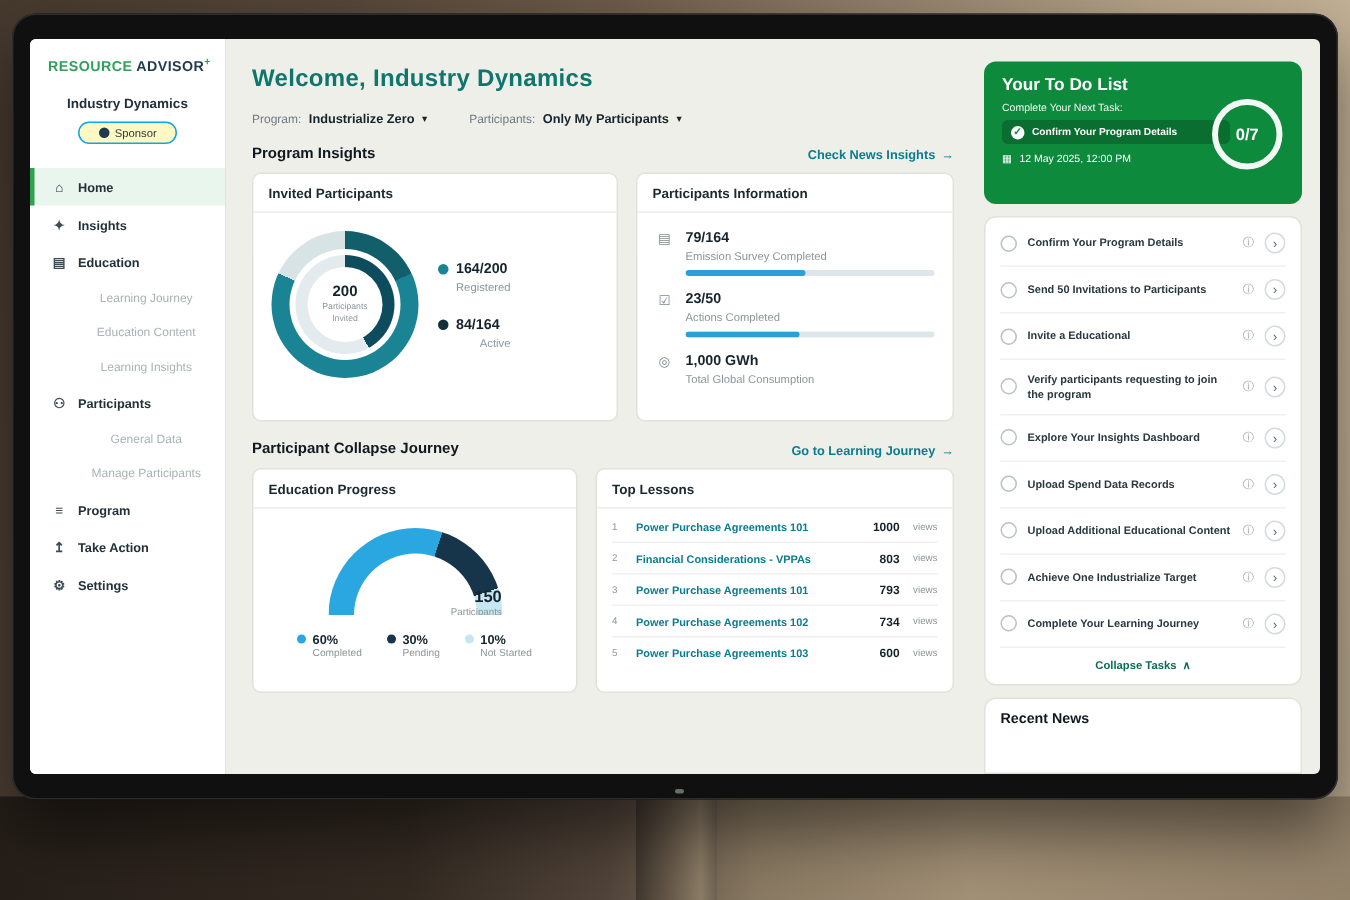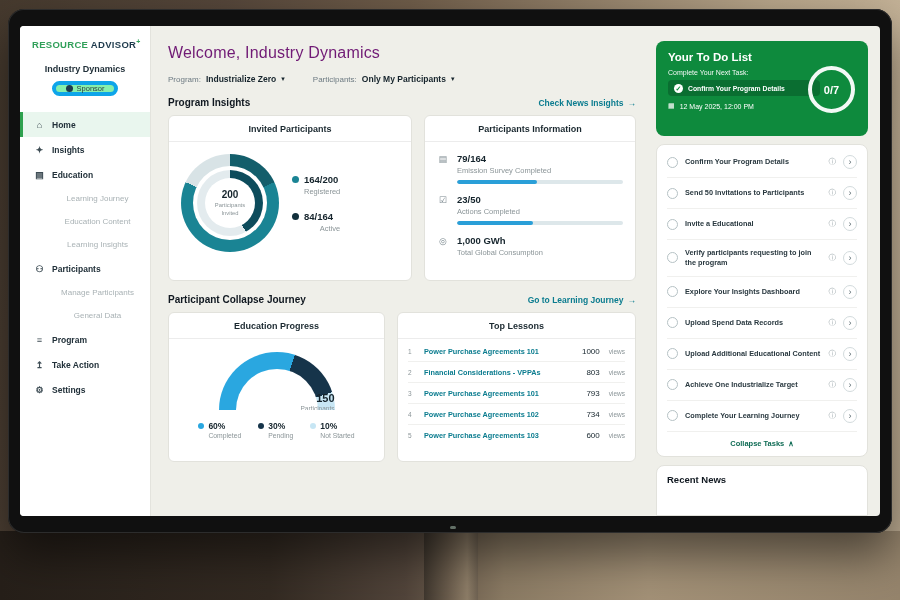--- a/index.html
+++ b/index.html
@@ -18,45 +18,45 @@
     box-shadow:0 22px 45px rgba(0,0,0,.5), inset 0 0 0 1px #2c2c2c; }
   .led { position:absolute; left:50%; bottom:4px; width:6px; height:3px; border-radius:2px; background:#a8bfae; opacity:.55; }
   .screen { position:absolute; left:12px; top:17px; width:860px; height:490px;
     background:#efefe9; border-radius:4px; overflow:hidden; display:flex; }
 
   
   .sidebar { width:131px; flex:none; background:#fff; border-right:1px solid #e3e3dd; padding-top:12px; }
   .logo { padding-left:12px; font-size:9.5px; font-weight:bold; letter-spacing:.3px; }
   .logo .g { color:#31a05a; } .logo .d { color:#1e3a4c; } .logo .plus { color:#31a05a; font-size:7px; vertical-align:super; }
   .org { text-align:center; font-size:9px; font-weight:bold; color:#22313a; margin-top:14px; }
-  .sponsor { margin:7px auto 10px; width:66px; height:15px; border:4px solid #0ea5e9; border-radius:9px;
-    display:flex; align-items:center; justify-content:center; gap:4px; font-size:7.5px; color:#2b3a42; background:#86efac; }
+  .sponsor { margin:7px auto 10px; width:66px; height:15px; border:1px solid #0ea5e9; border-radius:9px;
+    display:flex; align-items:center; justify-content:center; gap:4px; font-size:7.5px; color:#2b3a42; background:#fef9c3; }
   .sponsor .sdot { width:7px; height:7px; border-radius:50%; background:#1e3a4c; }
   .nav { margin-top:16px; }
   .nav-item { display:flex; align-items:center; gap:7px; padding:0 8px 0 14px; height:25px;
     font-size:8.5px; font-weight:bold; color:#22313a; cursor:pointer; }
   .nav-item .nav-icon { width:11px; text-align:center; font-size:9px; color:#3d4c54; }
   .nav-item.sub { padding-left:33px; height:23px; font-size:8px; font-weight:normal; color:#a9b2b5;justify-content:center; }
   .nav-item.active { background:#e9f6ee; box-shadow:inset 3px 0 0 #2fa14f; }
   .nav-item.active .nav-icon { color:#22313a; }
 
   
   .main { flex:1; padding:12px 12px 0 17px; position:relative; }
-  .page-title { font-size:16px; font-weight:normal; color:#701a75; margin:6px 0 12px; letter-spacing:.2px; }
+  .page-title { font-size:16px; font-weight:bold; color:#0f766e; margin:6px 0 12px; letter-spacing:.2px; }
   .filters { display:flex; align-items:center; gap:28px; margin-bottom:13px; }
   .filter { display:flex; align-items:center; gap:5px; }
   .filter .flabel { font-size:8px; color:#6d7a82; }
   .filter .fval { font-size:8.5px; font-weight:bold; color:#16242c; }
   .caret { font-size:7px; color:#16242c; }
   .section-row { display:flex; justify-content:space-between; align-items:center; margin-bottom:7px; }
   .section-title { font-size:10px; font-weight:bold; color:#101820; }
   .section-link { font-size:8.5px; font-weight:bold; color:#0b7c8f; display:flex; gap:4px; align-items:center; cursor:pointer; }
   .cards-row { display:flex; gap:12px; margin-bottom:13px; }
   .card { background:#fff; border:1px solid #e2e2dc; border-radius:6px; }
-  .card-h { font-size:9px; font-weight:bold; color:#1b2930; padding:8px 10px 7px; border-bottom:1px solid #ececec;text-align:center; }
+  .card-h { font-size:9px; font-weight:bold; color:#1b2930; padding:8px 10px 7px; border-bottom:1px solid #ececec; }
   .card-invited { width:244px; height:166px; }
   .card-info { flex:1; height:166px; }
   .card-education { width:217px; height:150px; }
   .card-lessons { flex:1; height:150px; }
 
   
   .donut-wrap { display:flex; align-items:center; gap:13px; padding:12px 6px 0 12px; }
   .donut { position:relative; width:98px; height:98px; flex:none; }
   .ring1 { position:absolute; inset:0; border-radius:50%; }
   .hole1 { position:absolute; inset:12px; border-radius:50%; background:#fff; }
@@ -96,21 +96,21 @@
   .lh .lhv { font-size:8.5px; font-weight:bold; color:#15242c; }
   .lh .lhl { font-size:6.8px; color:#8b9598; margin-top:1px; }
   .dot-blue { background:#2aa7e0; } .dot-dnavy { background:#16344a; } .dot-pale { background:#c7e6f4; }
 
   
   .lessons { padding:2px 10px 0; }
   .lesson { display:flex; align-items:center; height:21px; gap:6px; border-bottom:1px solid #f0f0ee; }
   .lesson:last-child { border-bottom:none; }
   .lesson .rk { width:10px; font-size:6.5px; color:#8b9598; flex:none; }
   .lesson .lt { flex:1; font-size:7.3px; font-weight:bold; color:#0b7c8f; white-space:nowrap; overflow:hidden; cursor:pointer; }
-  .lesson .vc { font-size:8px; font-weight:normal; color:#15242c; }
+  .lesson .vc { font-size:8px; font-weight:bold; color:#15242c; }
   .lesson .vu { font-size:6.5px; color:#8b9598; margin-left:3px; }
 
   
   .rightpanel { width:232px; flex:none; padding:15px 12px 0 8px; display:flex; flex-direction:column; }
   .todo-card { position:relative; background:#0e8a3d; border-radius:8px; padding:10px 12px; color:#fff; height:95px; flex:none; }
   .todo-title { font-size:11.5px; font-weight:bold; }
   .todo-sub { font-size:7px; margin-top:6px; opacity:.95; }
   .todo-pill { margin-top:4px; background:#0a6e31; border-radius:4px; height:16px; width:152px;
     display:flex; align-items:center; gap:5px; padding:0 6px; cursor:pointer; }
   .todo-pill .ck { width:9px; height:9px; border-radius:50%; background:#fff; color:#0e8a3d;
@@ -172,24 +172,24 @@
           <span>Education Content</span>
         </div>
         <div class="nav-item sub">
           <span>Learning Insights</span>
         </div>
         <div class="nav-item">
           <span class="nav-icon">⚇</span>
           <span>Participants</span>
         </div>
         <div class="nav-item sub">
+          <span>General Data</span>
+        </div>
+        <div class="nav-item sub">
           <span>Manage Participants</span>
-        </div>
-        <div class="nav-item sub">
-          <span>General Data</span>
         </div>
         <div class="nav-item">
           <span class="nav-icon">≡</span>
           <span>Program</span>
         </div>
         <div class="nav-item">
           <span class="nav-icon">↥</span>
           <span>Take Action</span>
         </div>
         <div class="nav-item">

